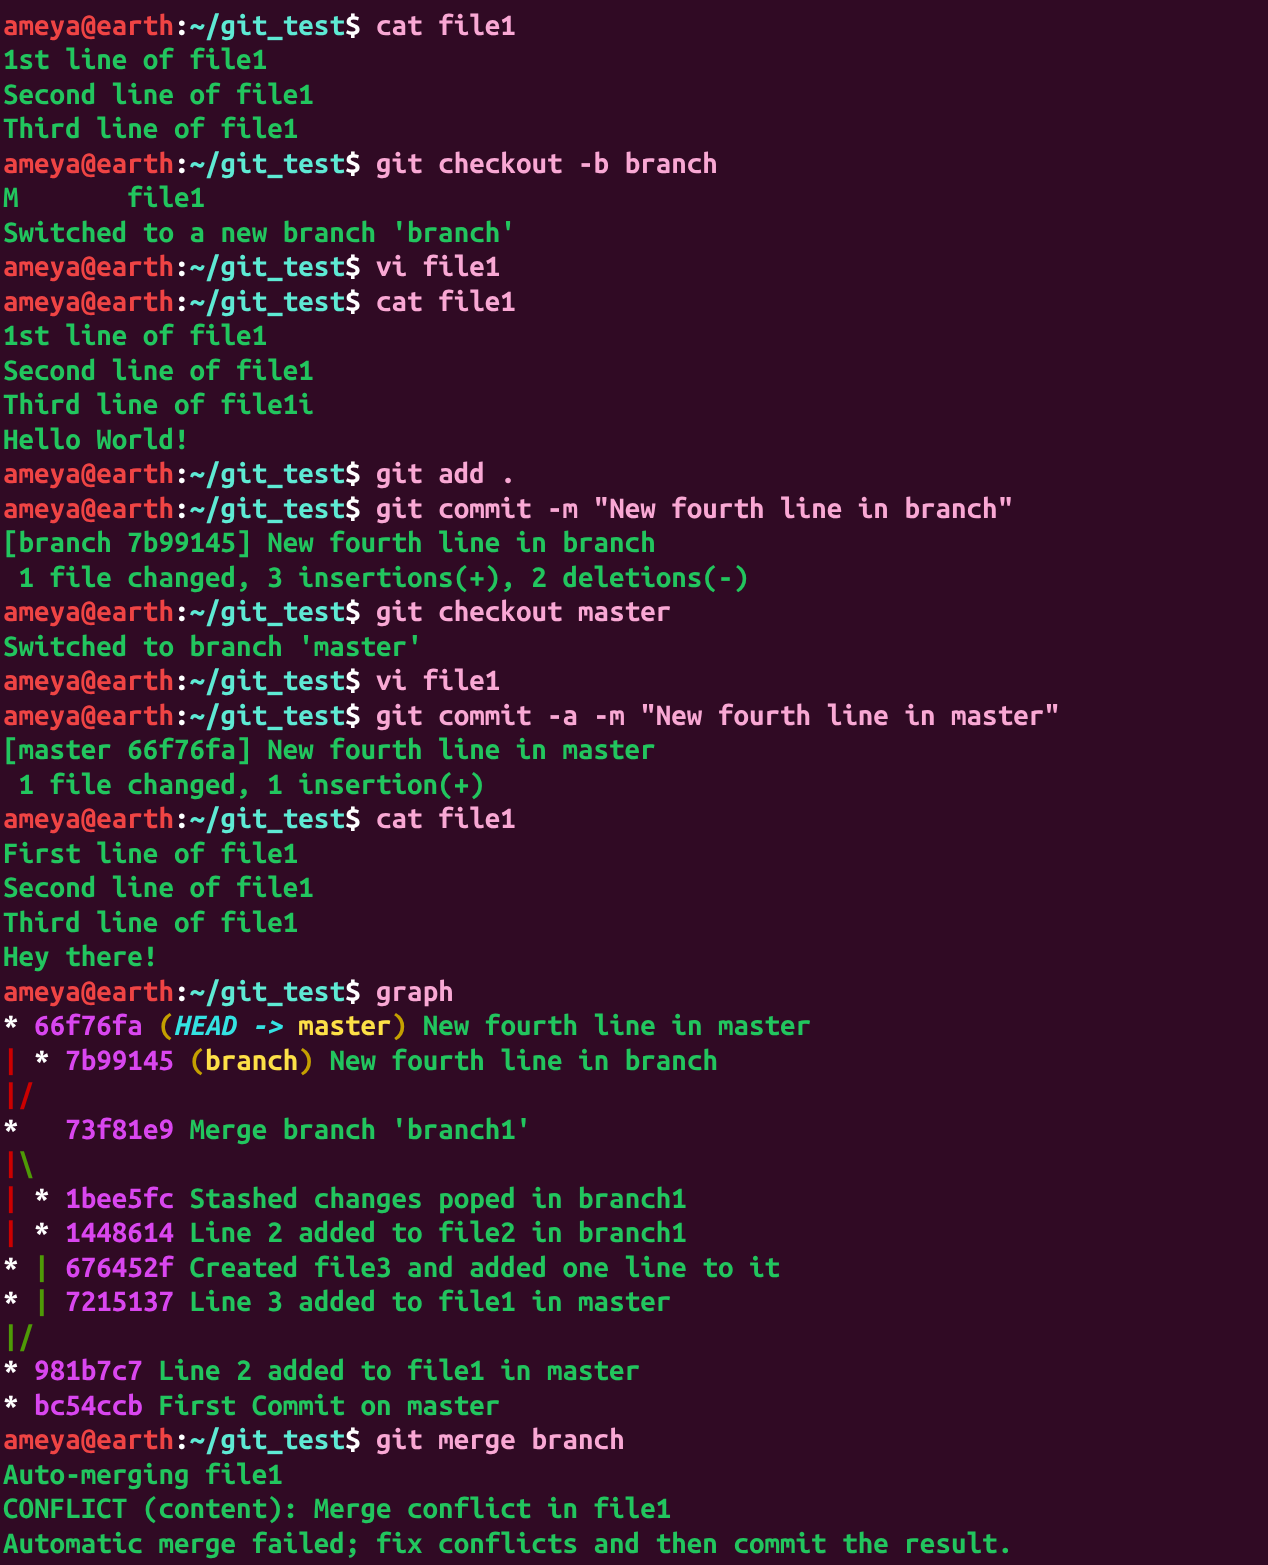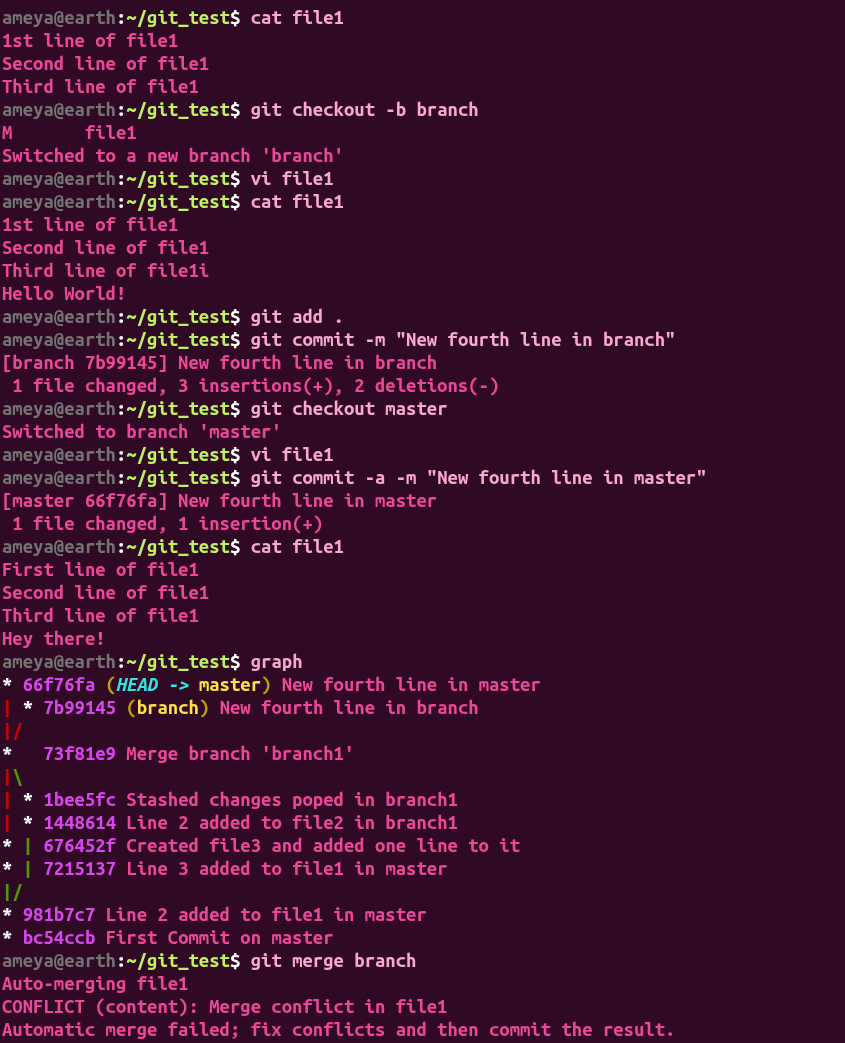--- a/index.html
+++ b/index.html
@@ -11,26 +11,26 @@
     font-size: 18.5px;
     line-height: 23px;
     font-weight: bold;
     width: 845px;
   }
   .terminal {
     padding: 6px 0 6px 2px;
     white-space: pre;
   }
   .line { white-space: pre; }
-  .user { color: #737373; text-align: center; }
+  .user { color: #ef4444; text-align: center; }
   .colon { color: #ffffff; }
-  .path { color: #bef264; }
+  .path { color: #5eead4; }
   .dollar { color: #ffffff; }
   .cmd { color: #f9a8d4; }
-  .out { color: #ec4899; }
+  .out { color: #22c55e; }
   .hash { color: #d946ef; }
   .paren-yellow { color: #c4a000; }
   .head { color: #34e2e2; font-style: italic; }
   .branchname { color: #fde047; }
   .graph-red { color: #cc0000; }
   .graph-white { color: #ffffff; }
   .graph-green { color: #4e9a06; }
 </style>
 </head>
 <body>

